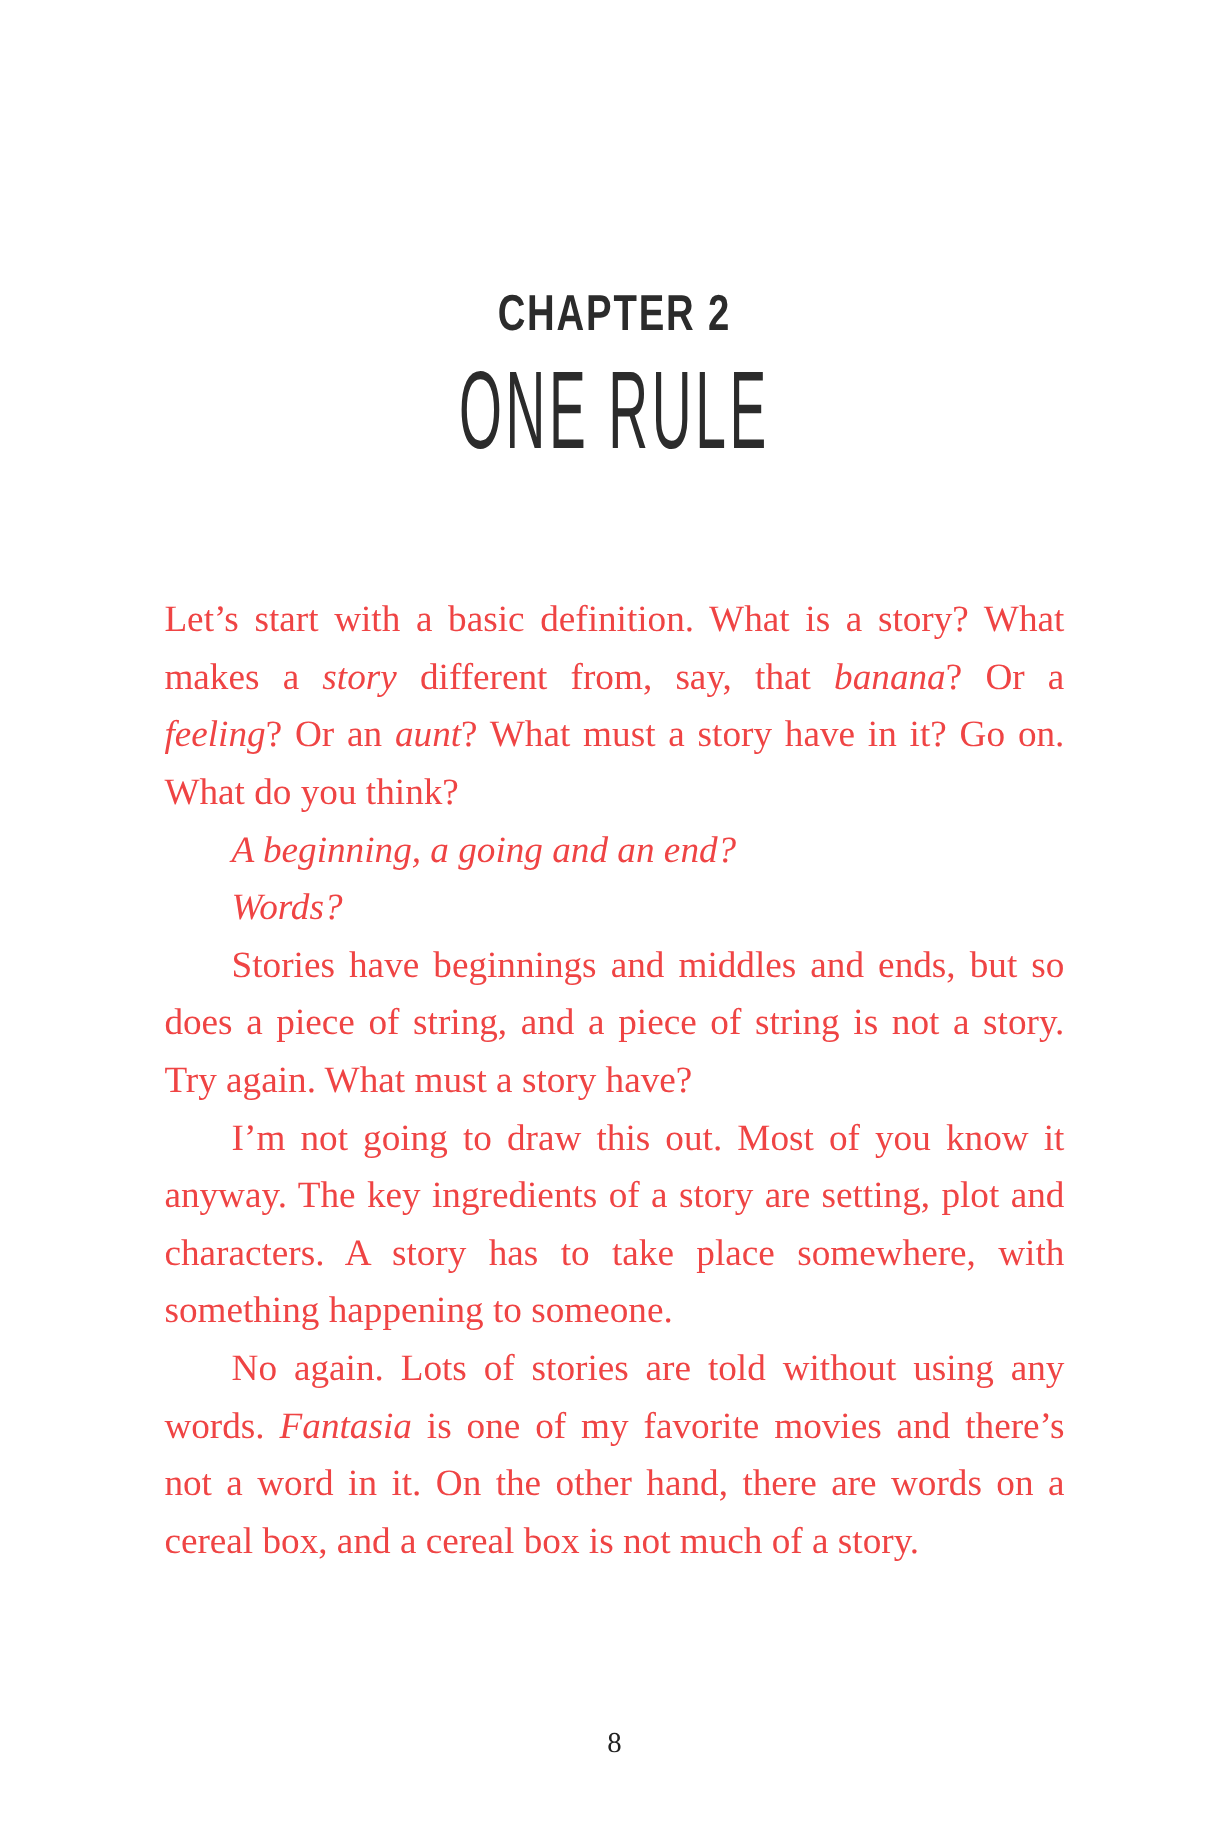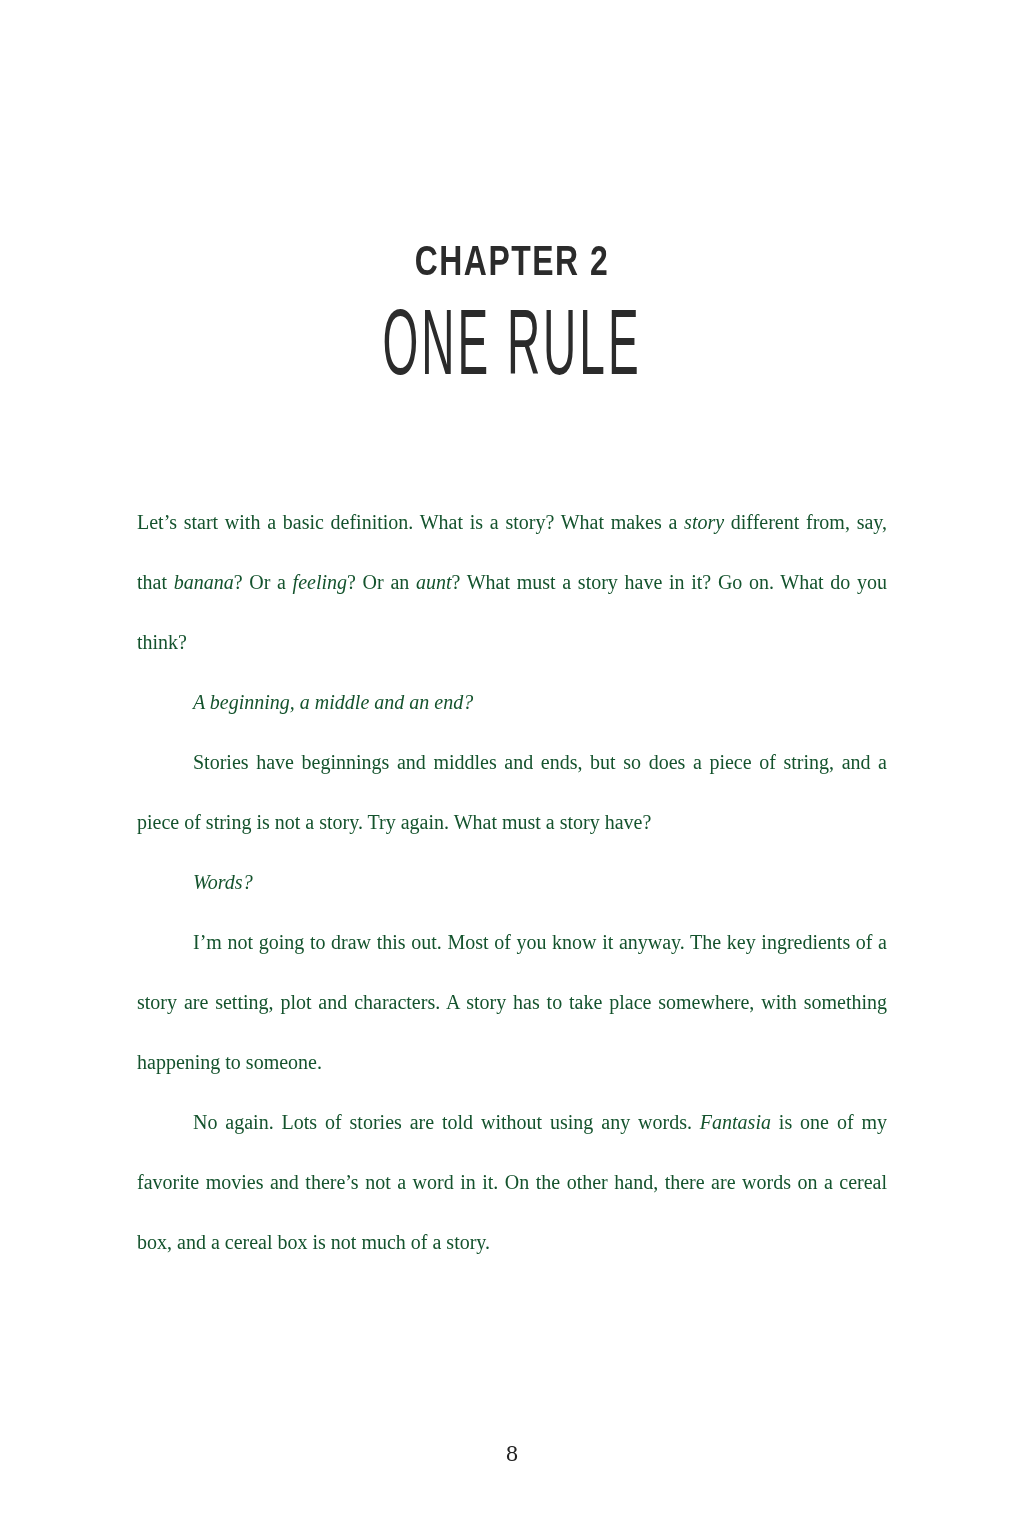--- a/index.html
+++ b/index.html
@@ -46,24 +46,24 @@
     transform: scale(0.5, 1);
     transform-origin: 50% 50%;
     white-space: nowrap;
   }
   
   .body-text {
     position: absolute;
     top: 492px;
     left: 137px;
     width: 750px;
-    font-size: 20px;
-    line-height: 60px;
+    font-size: 31px;
+    line-height: 48px;
     text-align: justify;
-    color: #14532d;
+    color: #ef4444;
   }
   .body-text p {
     margin: 0;
     padding: 0;
   }
   .body-text p.indent {
     text-indent: 56px;
   }
   .body-text em {
     font-style: italic;
@@ -87,23 +87,23 @@
 
 <div class="page">
 
   <header class="chapter-header">
     <div class="chapter-label">CHAPTER 2</div>
     <div class="chapter-title">ONE RULE</div>
   </header>
 
   <main class="body-text">
       <p class=""><span>Let’s start with a basic definition. What is a story? What makes a </span><em>story</em><span> different from, say, that </span><em>banana</em><span>? Or a </span><em>feeling</em><span>? Or an </span><em>aunt</em><span>? What must a story have in it? Go on. What do you think?</span></p>
-      <p class="indent"><em>A beginning, a middle and an end?</em></p>
+      <p class="indent"><em>A beginning, a going and an end?</em></p>
+      <p class="indent"><em>Words?</em></p>
       <p class="indent"><span>Stories have beginnings and middles and ends, but so does a piece of string, and a piece of string is not a story. Try again. What must a story have?</span></p>
-      <p class="indent"><em>Words?</em></p>
       <p class="indent"><span>I’m not going to draw this out. Most of you know it anyway. The key ingredients of a story are setting, plot and characters. A story has to take place somewhere, with something happening to someone.</span></p>
       <p class="indent"><span>No again. Lots of stories are told without using any words. </span><em>Fantasia</em><span> is one of my favorite movies and there’s not a word in it. On the other hand, there are words on a cereal box, and a cereal box is not much of a story.</span></p>
     </main>
 
   <footer class="page-footer">
     <div class="page-number">8</div>
   </footer>
 
 </div>
 

